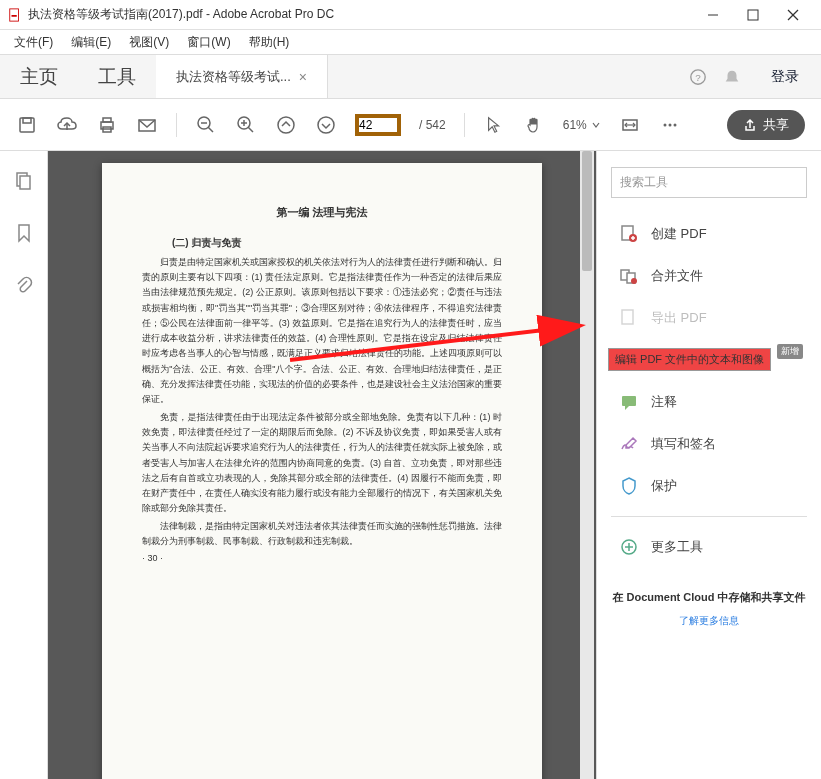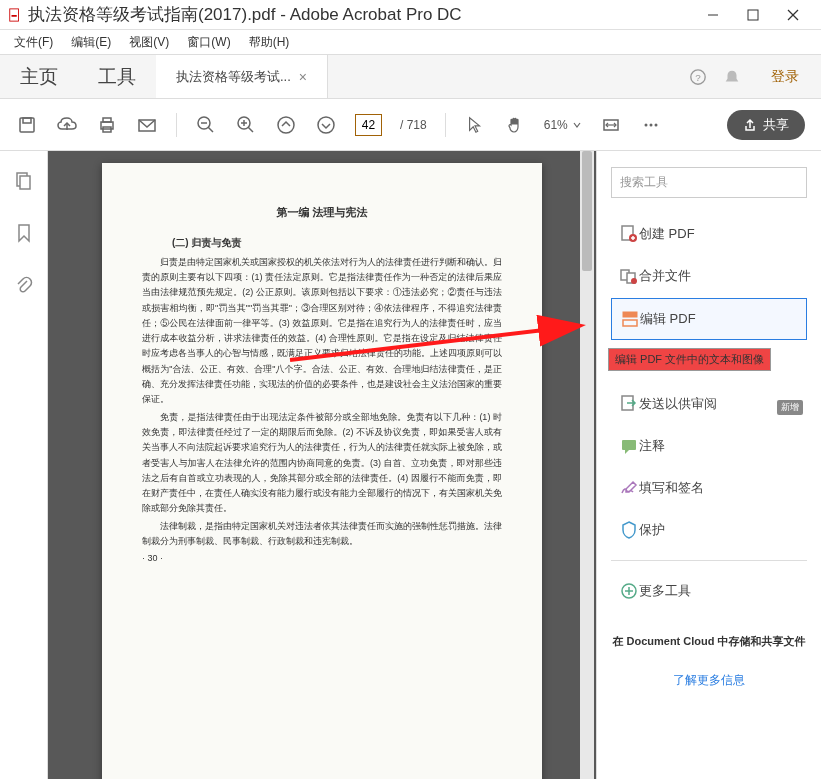--- a/index.html
+++ b/index.html
@@ -1,37 +1,37 @@
 <!DOCTYPE html>
 <html><head>
 <meta charset="utf-8">
 <style>
 * { margin: 0; padding: 0; box-sizing: border-box; font-family: "Microsoft YaHei", Arial, sans-serif; }
 body { width: 821px; height: 779px; background: #fff; overflow: hidden; position: relative; }
 
 .titlebar { height: 30px; display: flex; align-items: center; padding: 0 8px; border-bottom: 1px solid #e0e0e0; }
 .titlebar .doc-icon { width: 14px; height: 14px; margin-right: 6px; }
-.titlebar .title { font-size: 17px; color: #333; flex: 1; }
+.titlebar .title { font-size: 12px; color: #333; flex: 1; }
 .titlebar .win-controls { display: flex; gap: 0; }
 .titlebar .win-btn { width: 40px; height: 28px; display: flex; align-items: center; justify-content: center; color: #555; }
 
 .menubar { height: 24px; display: flex; align-items: center; padding: 0 14px; gap: 18px; font-size: 12px; color: #333; }
 .menubar span { cursor: default; }
 
 .topnav { height: 45px; display: flex; align-items: center; border-top: 1px solid #ddd; border-bottom: 1px solid #ddd; background: #f5f5f5; }
 .topnav .nav-item { padding: 0 20px; font-size: 19px; color: #444; height: 100%; display: flex; align-items: center; }
 .topnav .tab { background: #fff; border-right: 1px solid #ddd; font-size: 13px; gap: 8px; }
 .topnav .tab .close { color: #888; font-size: 14px; }
 .topnav .spacer { flex: 1; }
 .topnav .right-icon { width: 34px; display: flex; justify-content: center; color: #888; }
-.topnav .login { font-size: 14px; color: #a16207; padding: 0 22px; }
+.topnav .login { font-size: 14px; color: #0f172a; padding: 0 22px; }
 
 .toolbar { height: 52px; display: flex; align-items: center; padding: 0 16px; gap: 18px; border-bottom: 1px solid #ddd; background: #fff; }
 .toolbar .tool-icon { color: #666; width: 22px; height: 22px; display: flex; align-items: center; justify-content: center; }
-.toolbar .page-input { width: 27px; height: 22px; text-align: center; font-size: 12px; border: 1px solid #a16207; }
+.toolbar .page-input { width: 46px; height: 22px; text-align: left; font-size: 12px; border: 4px solid #a16207; }
 .toolbar .page-total { font-size: 12px; color: #555; }
 .toolbar .sep { width: 1px; height: 24px; background: #ddd; }
 .toolbar .zoom { font-size: 12px; color: #555; display: flex; align-items: center; gap: 4px; }
 .toolbar .share-btn { margin-left: auto; background: #555; color: #fff; border-radius: 16px; padding: 6px 16px; font-size: 13px; display: flex; align-items: center; gap: 6px; }
 
 .main { display: flex; height: 628px; }
 .leftbar { width: 48px; border-right: 1px solid #ddd; display: flex; flex-direction: column; align-items: center; padding-top: 20px; gap: 28px; color: #888; }
 .leftbar svg { width: 20px; height: 20px; }
 
 .docpane { flex: 1; background: #585858; display: flex; justify-content: center; padding: 12px 0; overflow: hidden; position: relative; }
@@ -39,26 +39,26 @@
 .scrollbar-v .thumb { position: absolute; top: 0; left: 2px; width: 10px; height: 120px; background: #bbb; border-radius: 2px; }
 
 .page { width: 440px; height: 620px; background: #fafaf6; box-shadow: 0 2px 8px rgba(0,0,0,0.4); padding: 40px 40px 20px 40px; font-family: SimSun, serif; font-size: 9px; line-height: 1.7; color: #333; overflow: hidden; }
 .page h3 { text-align: center; font-size: 11px; font-weight: bold; margin-bottom: 12px; }
 .page h4 { font-size: 10px; font-weight: bold; margin: 8px 0 4px 30px; }
 .page p { text-indent: 2em; text-align: justify; margin-bottom: 2px; }
 .page .pgnum { margin-top: 0; font-size: 9px; }
 
 .rightpane { width: 225px; border-left: 1px solid #ddd; background: #fff; padding: 16px 14px; display: flex; flex-direction: column; gap: 2px; position: relative; }
 .search-tools { border: 1px solid #ccc; padding: 6px 8px; font-size: 12px; color: #999; margin-bottom: 14px; }
-.tool-item { display: flex; align-items: center; padding: 10px 8px; font-size: 13px; color: #444; position: relative; }
+.tool-item { display: flex; align-items: center; gap: 12px; padding: 10px 8px; font-size: 13px; color: #444; position: relative; }
 .tool-item.highlighted { border: 1px solid #2a7de1; background: #f4f8ff; }
 .tool-item svg { width: 20px; height: 20px; flex-shrink: 0; }
-.tool-item .badge { position: absolute; right: 4px; top: 16px; background: #888; color: #fff; font-size: 9px; padding: 1px 4px; border-radius: 2px; }
+.tool-item .badge { position: absolute; right: 4px; top: 4px; background: #888; color: #fff; font-size: 9px; padding: 1px 4px; border-radius: 2px; }
 .cloud-text { text-align: center; font-size: 11px; font-weight: bold; color: #333; margin-top: 20px; line-height: 1.5; }
-.learn-more { text-align: center; font-size: 12px; color: #2a7de1; margin-top: 20px; }
+.learn-more { text-align: center; font-size: 10px; color: #2a7de1; margin-top: 6px; }
 
 .tooltip { position: absolute; left: 608px; top: 348px; background: #ef4444; border: 1px solid #999; font-size: 11px; padding: 3px 6px; color: #333; z-index: 100; }
 
 .arrow { position: absolute; left: 280px; top: 250px; z-index: 50; pointer-events: none; }
 </style>
 </head>
 <body>
 
 <div class="titlebar">
   <svg class="doc-icon" viewBox="0 0 16 16">
@@ -165,21 +165,21 @@
         <polyline points="6,11 10,7 14,11" fill="none" stroke="#666" stroke-width="1.5"></polyline>
       </svg>
     </div>
   <div class="tool-icon">
       <svg width="20" height="20" viewBox="0 0 20 20">
         <circle cx="10" cy="10" r="8" fill="none" stroke="#666" stroke-width="1.5"></circle>
         <polyline points="6,9 10,13 14,9" fill="none" stroke="#666" stroke-width="1.5"></polyline>
       </svg>
     </div>
   <input class="page-input" value="42" style="">
-  <span class="page-total">/ 718</span>
+  <span class="page-total">/ 542</span>
   <div class="sep"></div>
   <div class="tool-icon">
       <svg width="18" height="18" viewBox="0 0 20 20">
         <path d="M4 2 L4 16 L8 12 L11 18 L13 17 L10 11 L15 11 Z" fill="none" stroke="#666" stroke-width="1.3"></path>
       </svg>
     </div>
   <div class="tool-icon">
       <svg width="20" height="20" viewBox="0 0 20 20">
         <path d="M6 10 L6 5 C6 4 7 4 7 5 L7 9 L8 9 L8 4 C8 3 9 3 9 4 L9 9 L10 9 L10 4 C10 3 11 3 11 4 L11 9 L12 9 L12 5 C12 4 13 4 13 5 L13 12 C13 15 11 17 9 17 C7 17 5 15 5 13 L4 11 C4 10 5 9 6 10 Z" fill="none" stroke="#666" stroke-width="1.2"></path>
       </svg>
@@ -254,27 +254,20 @@
       <span>创建 PDF</span>
     </div>
     <div class="tool-item">
       <svg viewBox="0 0 20 20">
           <rect x="2" y="4" width="8" height="10" fill="none" stroke="#888" stroke-width="1.5"></rect>
           <rect x="8" y="7" width="8" height="10" fill="#fff" stroke="#888" stroke-width="1.5"></rect>
           <circle cx="15" cy="15" r="3" fill="#c44"></circle>
         </svg>
       <span>合并文件</span>
     </div>
-    <div class="tool-item highlighted">
-      <svg viewBox="0 0 20 20">
-          <rect x="3" y="3" width="14" height="5" fill="#e85" stroke="#e85"></rect>
-          <rect x="3" y="11" width="14" height="6" fill="none" stroke="#e85" stroke-width="1.5"></rect>
-        </svg>
-      <span>编辑 PDF</span>
-    </div>
     <div class="tool-item" style="opacity:.35">
       <svg viewBox="0 0 20 20">
           <rect x="3" y="2" width="11" height="14" fill="none" stroke="#888" stroke-width="1.5"></rect>
         </svg>
       <span>导出 PDF</span>
     </div>
     <div class="tool-item">
       <svg viewBox="0 0 20 20">
           <rect x="3" y="2" width="11" height="14" fill="none" stroke="#888" stroke-width="1.5"></rect>
           <path d="M8 9 L16 9 M13 6 L16 9 L13 12" fill="none" stroke="#5a8" stroke-width="1.5"></path>

